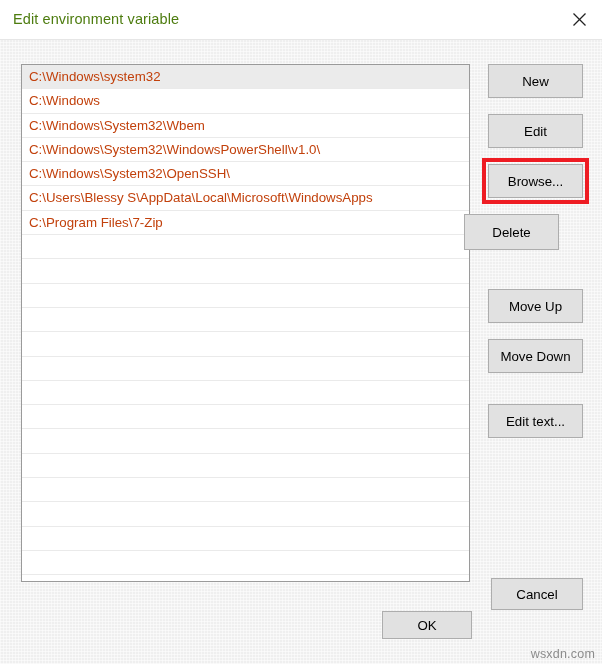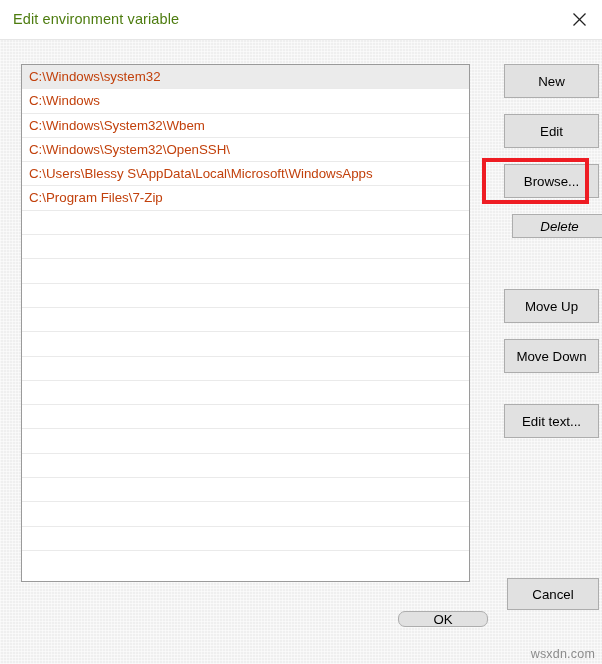--- a/index.html
+++ b/index.html
@@ -90,44 +90,43 @@
     position: absolute;
     background: #e1e1e1;
     border: 1px solid #adadad;
     box-sizing: border-box;
     display: flex;
     align-items: center;
     justify-content: center;
     font-size: 13.3px;
     color: #000000;
     white-space: nowrap;
-    margin-left: 16px;
   }
   #btn-new        { left: 488px; top: 64px;  width: 95px; height: 34px; }
   #btn-edit       { left: 488px; top: 114px; width: 95px; height: 34px; }
   #btn-browse     { left: 488px; top: 164px; width: 95px; height: 34px; }
-  #btn-delete     { left: 496px; top: 214px; width: 95px; height: 24px; font-style: italic; }
+  #btn-delete     { left: 464px; top: 214px; width: 95px; height: 36px; }
   #btn-move-up    { left: 488px; top: 289px; width: 95px; height: 34px; }
   #btn-move-down  { left: 488px; top: 339px; width: 95px; height: 34px; }
   #btn-edit-text  { left: 488px; top: 404px; width: 95px; height: 34px; }
 
   
   #browse-highlight {
     position: absolute;
     left: 482px;
     top: 158px;
     width: 107px;
     height: 46px;
     border: 4px solid #ee1c23;
     box-sizing: border-box;
     pointer-events: none;
   }
 
   
-  #btn-ok     { left: 382px; top: 611px; width: 90px; height: 16px; border-radius: 7px; }
+  #btn-ok     { left: 382px; top: 611px; width: 90px; height: 28px; }
   #btn-cancel { left: 491px; top: 578px; width: 92px; height: 32px; }
 
   
   #watermark {
     position: absolute;
     right: 7px;
     bottom: 3px;
     font-size: 12.5px;
     color: #8c8c8c;
     letter-spacing: 0.2px;
@@ -146,20 +145,21 @@
         <line x1="1.5" y1="1.5" x2="13.5" y2="13.5" stroke="#222" stroke-width="1.2"></line>
         <line x1="13.5" y1="1.5" x2="1.5" y2="13.5" stroke="#222" stroke-width="1.2"></line>
       </svg>
     </div>
   </div>
 
   <div id="listbox">
     <div class="list-row selected">C:\Windows\system32</div>
     <div class="list-row">C:\Windows</div>
     <div class="list-row">C:\Windows\System32\Wbem</div>
+    <div class="list-row">C:\Windows\System32\WindowsPowerShell\v1.0\</div>
     <div class="list-row">C:\Windows\System32\OpenSSH\</div>
     <div class="list-row">C:\Users\Blessy S\AppData\Local\Microsoft\WindowsApps</div>
     <div class="list-row">C:\Program Files\7-Zip</div>
     <div class="list-row empty"></div>
     <div class="list-row empty"></div>
     <div class="list-row empty"></div>
     <div class="list-row empty"></div>
     <div class="list-row empty"></div>
     <div class="list-row empty"></div>
     <div class="list-row empty"></div>

